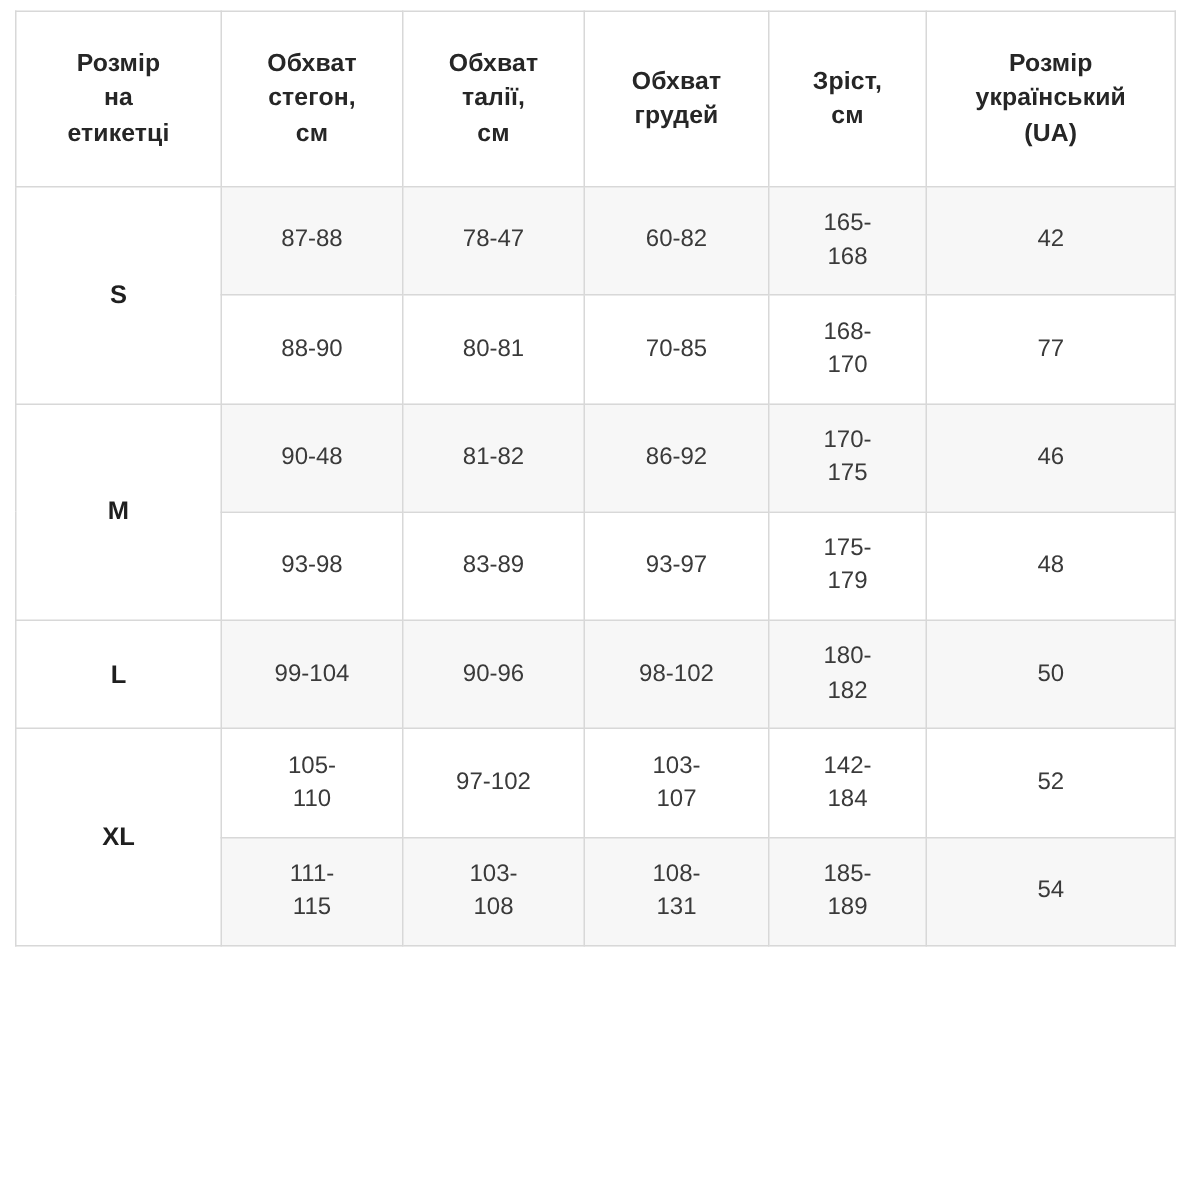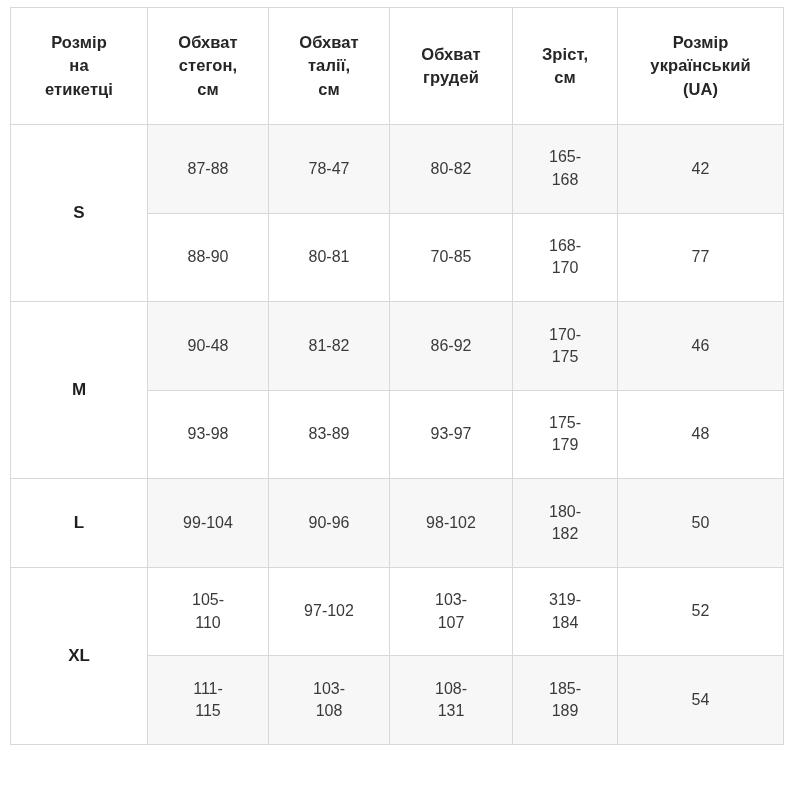--- a/index.html
+++ b/index.html
@@ -18,21 +18,21 @@
 
   .chart-wrap {
     box-sizing: border-box;
     width: 800px;
     height: 800px;
     padding: 7px 17px 6px 10px;
   }
 
   table.size-table {
     width: 773px;
-    height: 738px;
+    height: 624px;
     border-collapse: collapse;
     table-layout: fixed;
     background: #ffffff;
   }
 
   table.size-table col.c-label  { width: 137px; }
   table.size-table col.c-hips   { width: 121px; }
   table.size-table col.c-waist  { width: 121px; }
   table.size-table col.c-chest  { width: 123px; }
   table.size-table col.c-height { width: 105px; }
@@ -107,21 +107,21 @@
         <th class="nowrap-break">Розмір
 український
 (UA)</th>
       </tr>
     </thead>
     <tbody id="table-body">
         <tr class="shade">
           <td class="size-label nowrap-break" rowspan="2">S</td>
           <td class="meas nowrap-break">87-88</td>
           <td class="meas nowrap-break">78-47</td>
-          <td class="meas nowrap-break">80-82</td>
+          <td class="meas nowrap-break">60-82</td>
           <td class="meas nowrap-break">165-
 168</td>
           <td class="meas nowrap-break">42</td>
         </tr>
         <tr class="plain">
           <td class="meas nowrap-break">88-90</td>
           <td class="meas nowrap-break">80-81</td>
           <td class="meas nowrap-break">70-85</td>
           <td class="meas nowrap-break">168-
 170</td>
@@ -153,21 +153,21 @@
 182</td>
           <td class="meas nowrap-break">50</td>
         </tr>
         <tr class="plain">
           <td class="size-label nowrap-break" rowspan="2">XL</td>
           <td class="meas nowrap-break">105-
 110</td>
           <td class="meas nowrap-break">97-102</td>
           <td class="meas nowrap-break">103-
 107</td>
-          <td class="meas nowrap-break">319-
+          <td class="meas nowrap-break">142-
 184</td>
           <td class="meas nowrap-break">52</td>
         </tr>
         <tr class="shade">
           <td class="meas nowrap-break">111-
 115</td>
           <td class="meas nowrap-break">103-
 108</td>
           <td class="meas nowrap-break">108-
 131</td>

